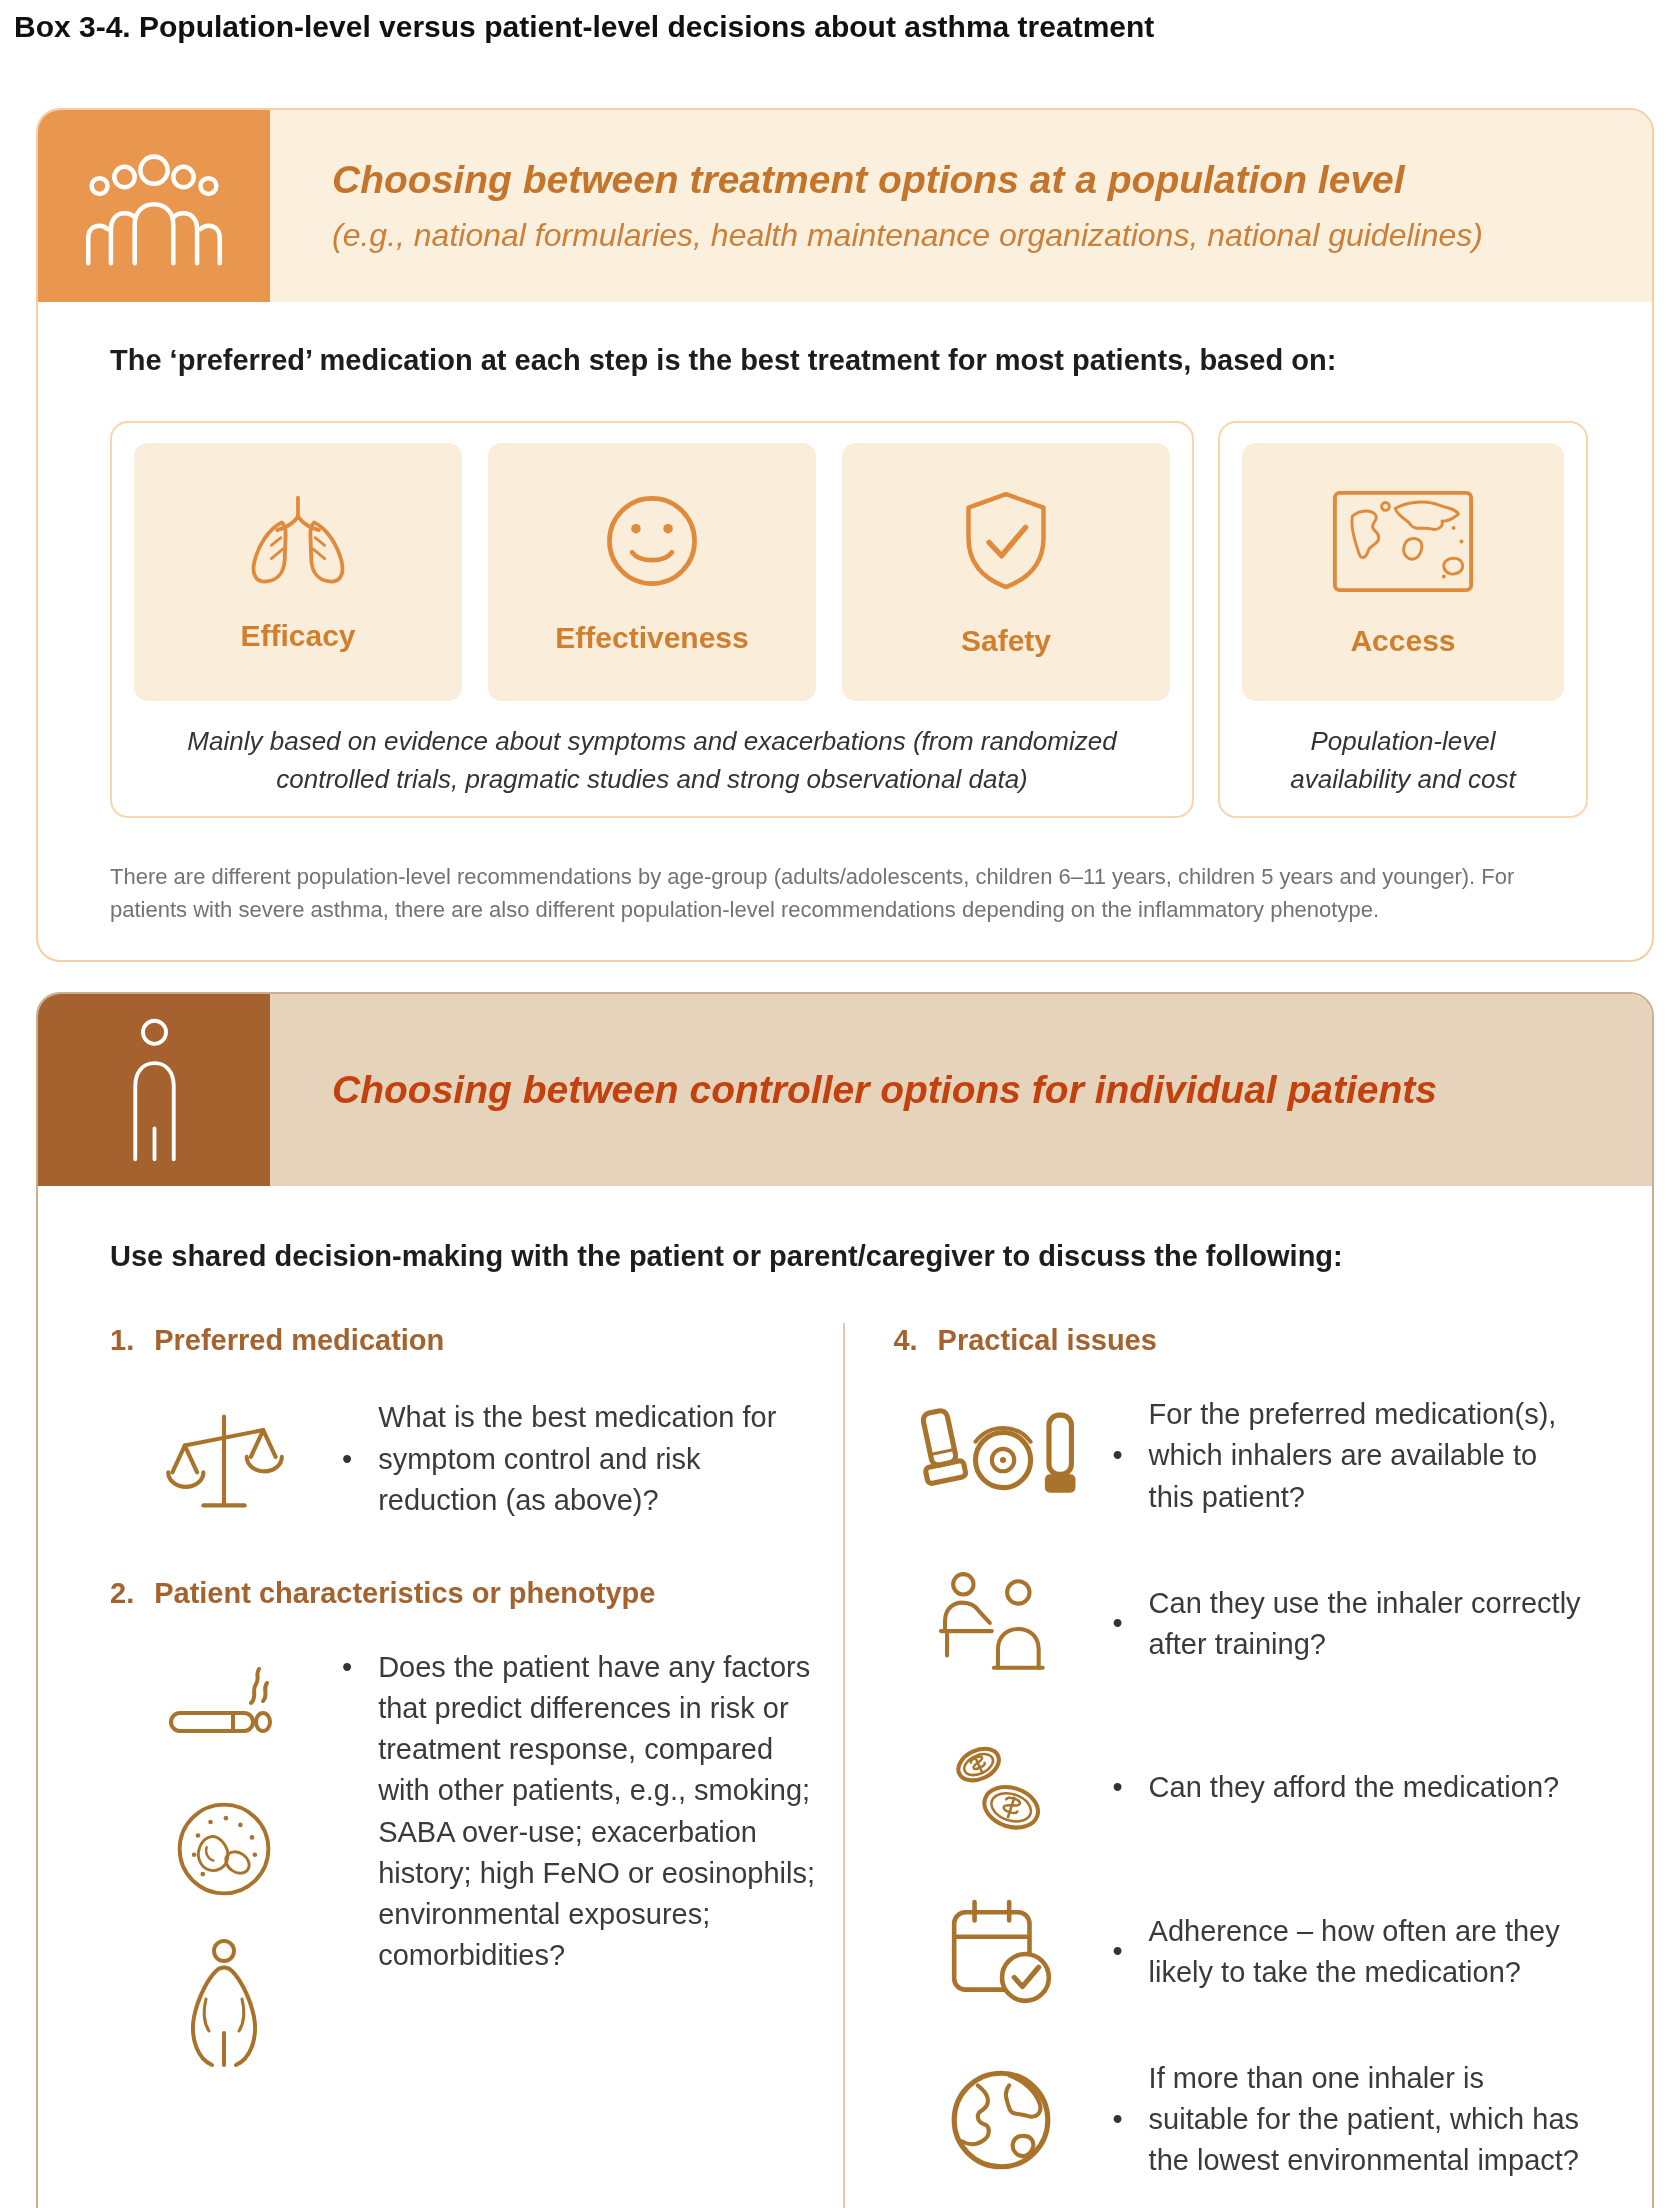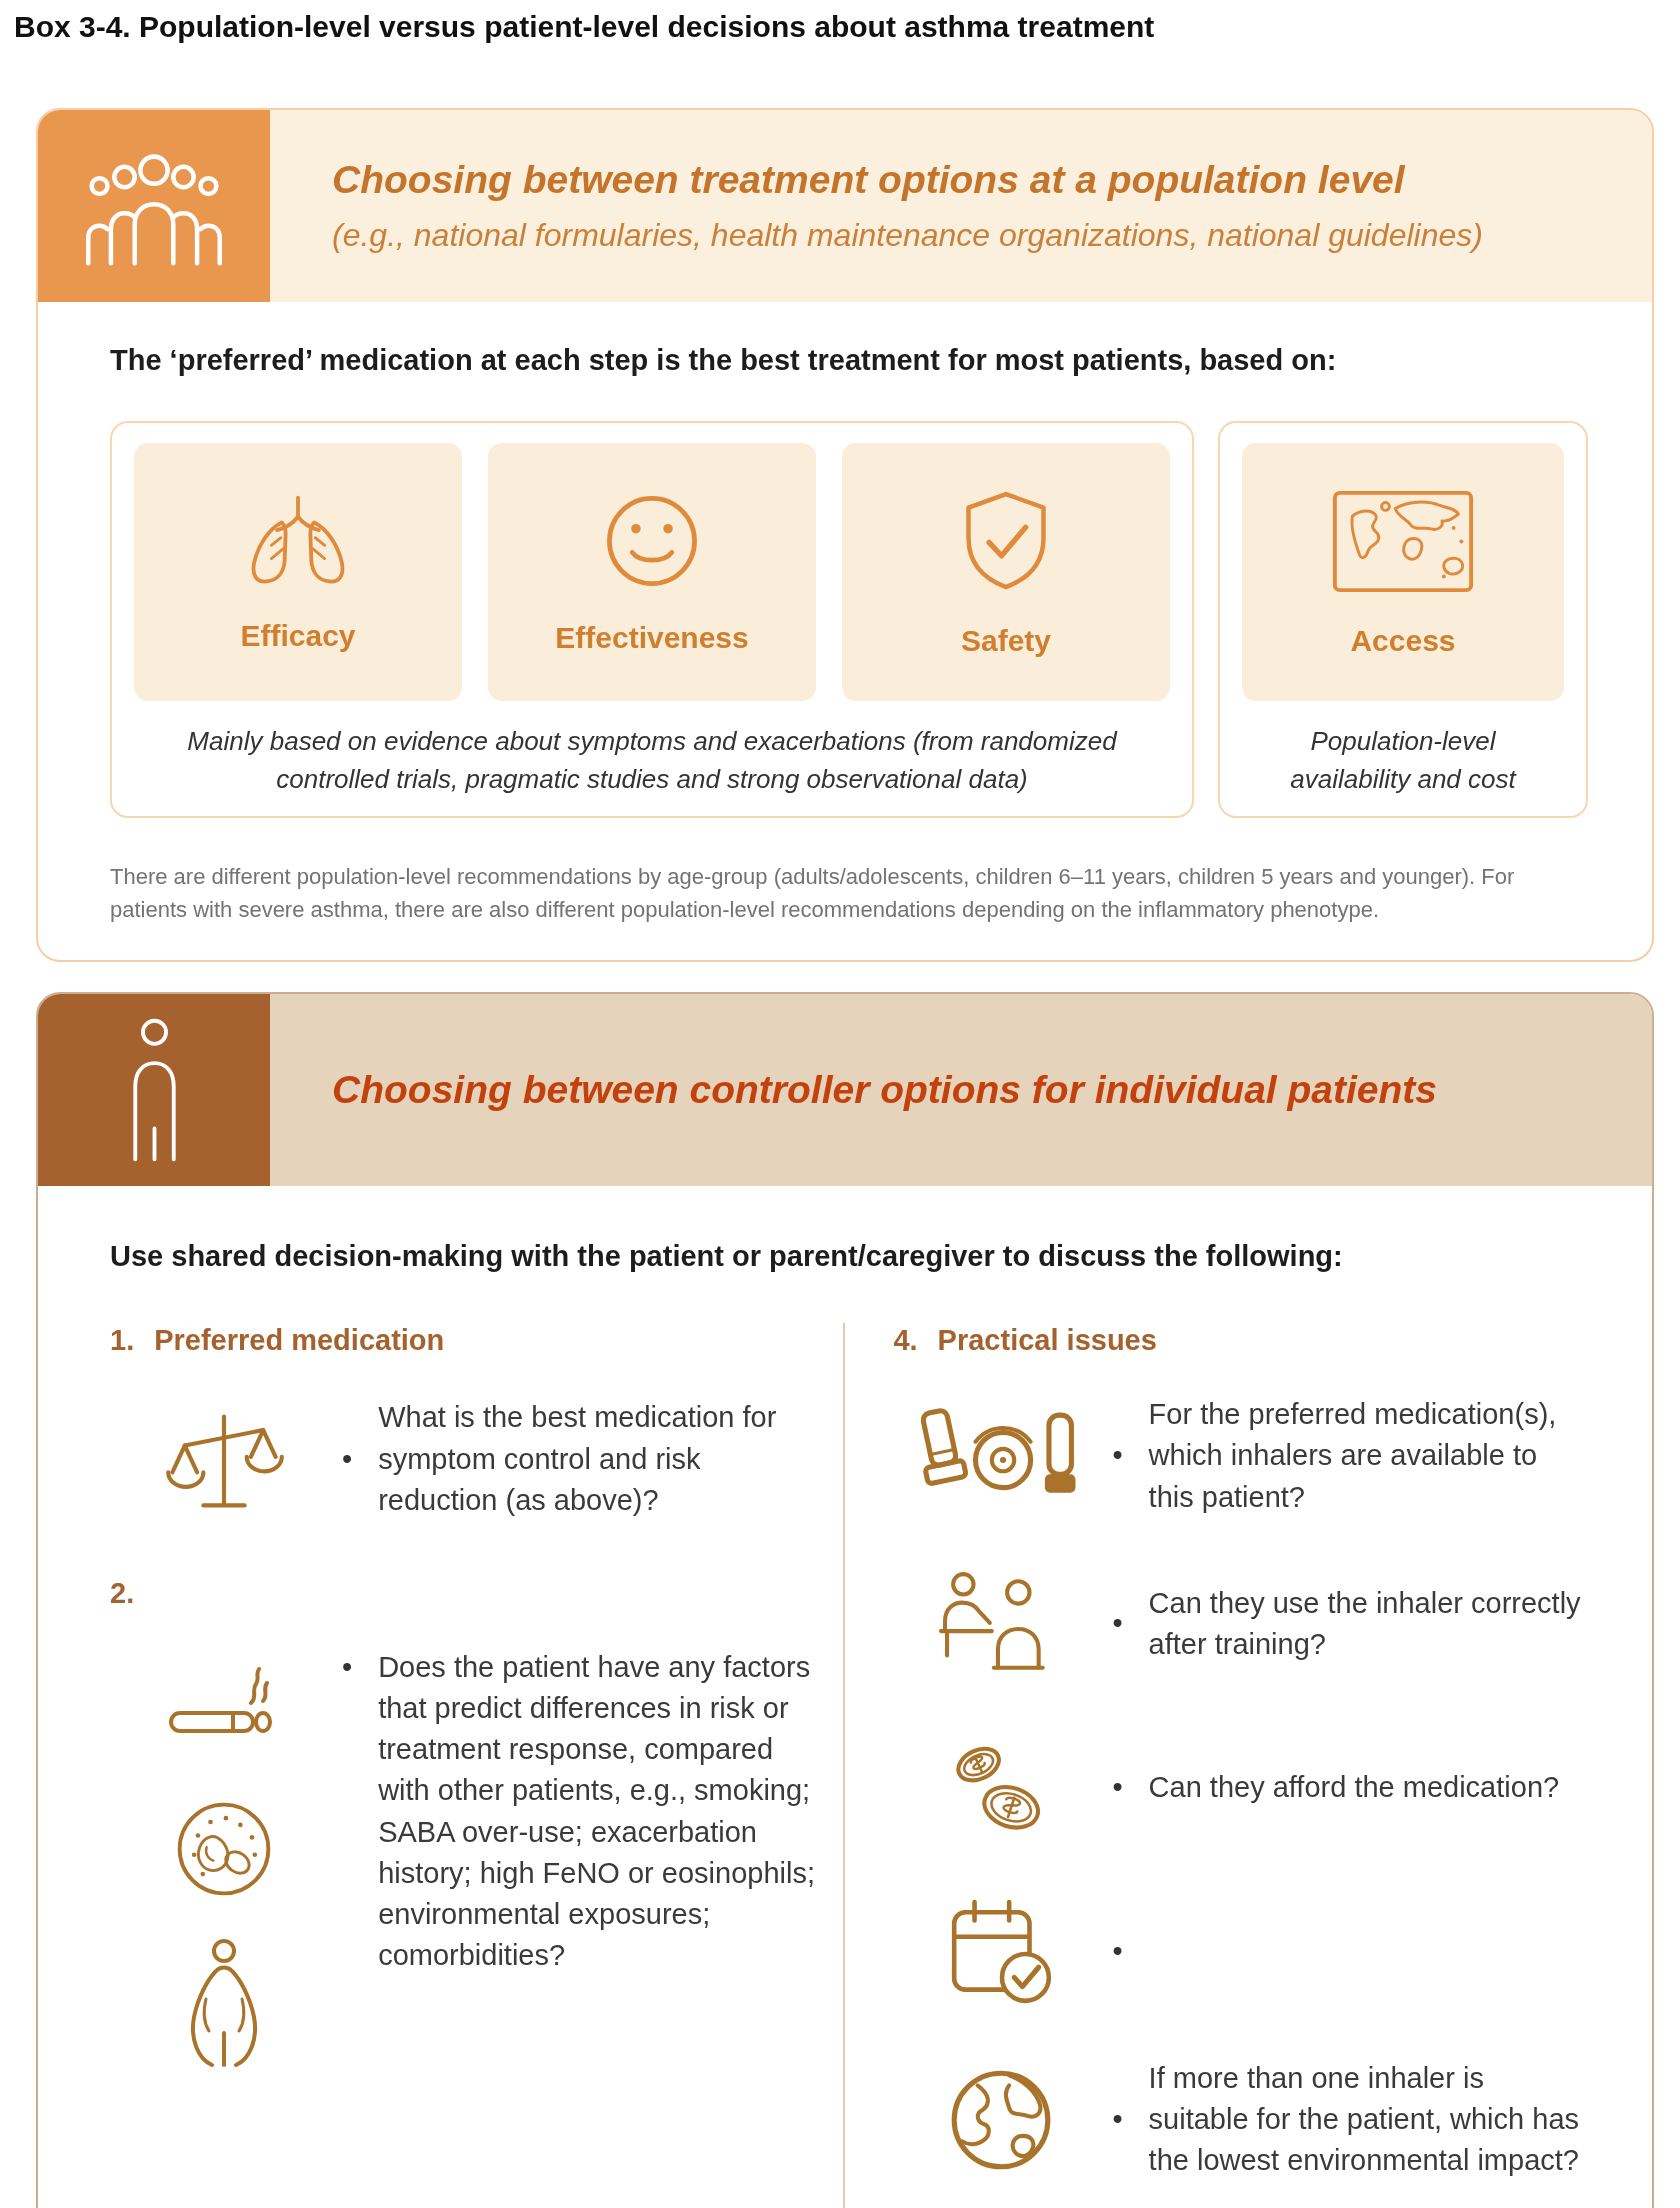--- a/index.html
+++ b/index.html
@@ -254,20 +254,21 @@
                 </span>
               </div>
               <span class="bullet">•</span>
               <div class="btext">What is the best medication for symptom control and risk reduction (as above)?</div>
             </div>
           </div>
 
           <div>
             <div class="item-heading">
               <span>2.</span>
+              <span>Patient characteristics or phenotype</span>
             </div>
             <div class="irow">
               <div class="icon-cell">
                 <span>
                   <svg width="118" height="112" viewBox="0 0 118 112" fill="none" stroke="#A9732C" stroke-width="4" stroke-linecap="round" stroke-linejoin="round">
                     <rect x="6" y="64" width="82" height="18" rx="9"></rect>
                     <path d="M68,64 V82"></path>
                     <ellipse cx="98" cy="73" rx="7" ry="9"></ellipse>
                     <path d="M86,54 c7,-6 0,-12 5,-19 c4,-6 -1,-9 3,-15"></path>
                     <path d="M98,52 c6,-7 -1,-11 4,-18"></path>
@@ -374,20 +375,21 @@
             <div class="icon-cell">
               <svg width="114" height="114" viewBox="0 0 112 112" fill="none" stroke="#A9732C" stroke-width="4.5" stroke-linecap="round" stroke-linejoin="round">
                 <rect x="10" y="16" width="74" height="76" rx="11"></rect>
                 <path d="M30,6 V24 M64,6 V24"></path>
                 <path d="M12,40 H82"></path>
                 <circle cx="80" cy="80" r="23" fill="#ffffff"></circle>
                 <path d="M69,80 l8,9 l16,-19" stroke-width="5"></path>
               </svg>
             </div>
             <span class="bullet">•</span>
+            <div class="btext">Adherence – how often are they likely to take the medication?</div>
           </div>
 
           <div class="prow">
             <div class="icon-cell">
               <svg width="114" height="114" viewBox="0 0 112 112" fill="none" stroke="#A9732C" stroke-width="5" stroke-linecap="round" stroke-linejoin="round">
                 <circle cx="56" cy="56" r="46"></circle>
                 <path d="M33,22 c12,9 13,18 5,24 c-8,4 -5,12 1,14 c7,2 6,11 1,15 c-7,6 -16,6 -22,2" stroke-width="4"></path>
                 <path d="M64,12 c14,5 26,16 30,28 c3,9 -4,15 -12,12 c-8,-3 -16,0 -18,-8 c-2,-7 -6,-14 0,-22" stroke-width="4"></path>
                 <path d="M74,72 c10,-2 16,4 13,12 c-3,8 -12,10 -17,4 c-5,-6 -2,-14 4,-16" stroke-width="4"></path>
               </svg>

